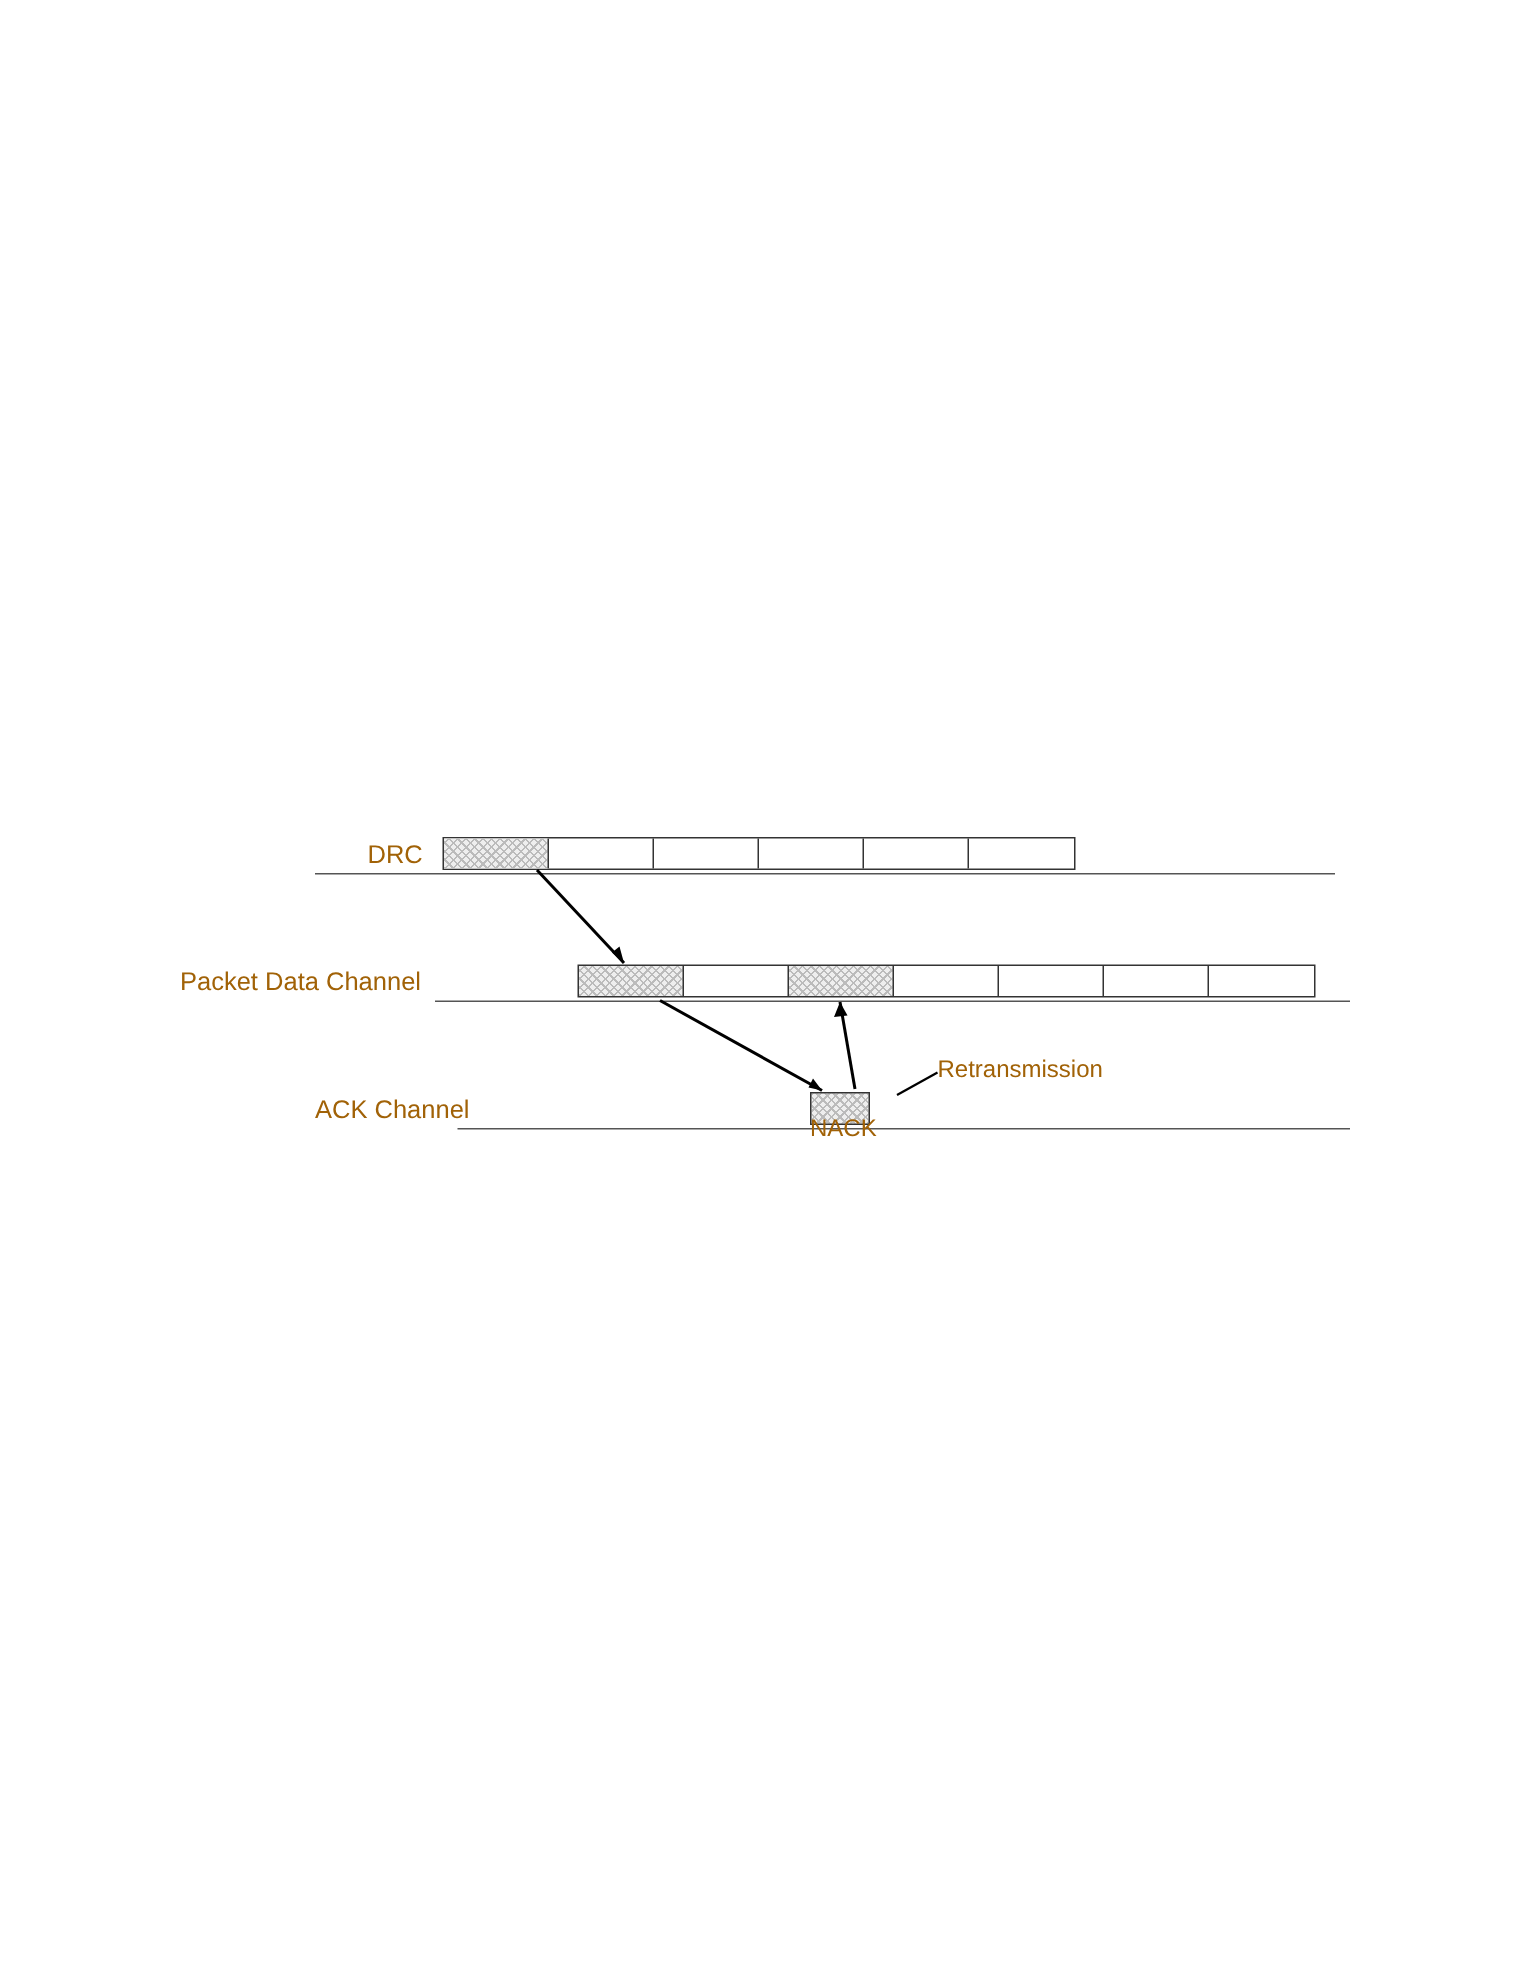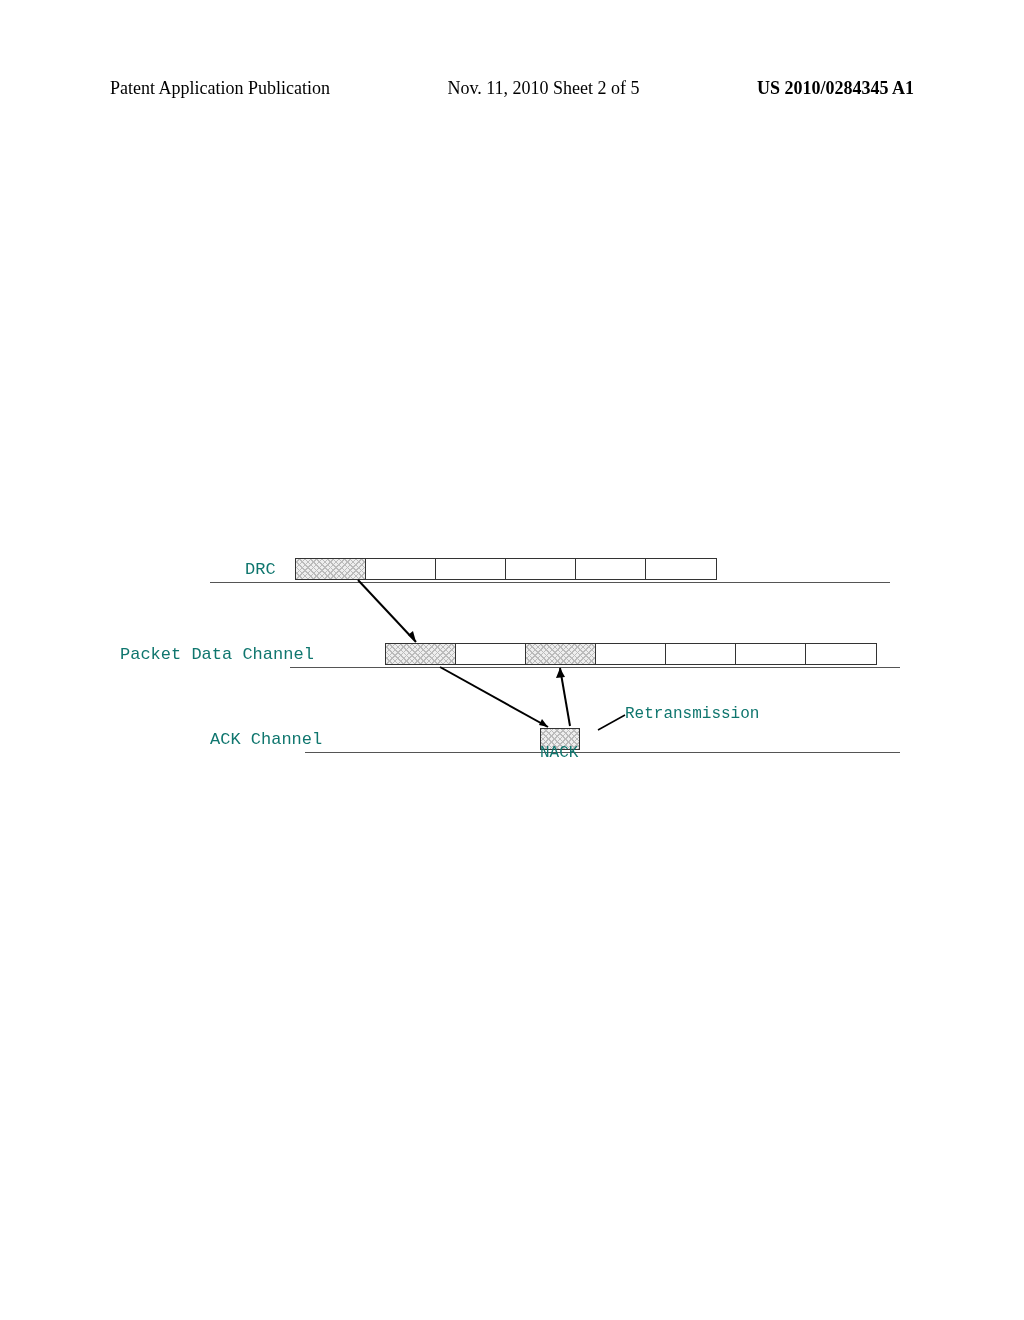--- a/index.html
+++ b/index.html
@@ -47,23 +47,23 @@
   .fig-title .num {
     font-style: italic;
     margin-left: 18px;
   }
   .diagram {
     position: absolute;
     top: 560px;
     left: 120px;
     width: 780px;
     height: 260px;
-    font-family: Liberation Mono, monospace;
+    font-family: Liberation Sans, sans-serif;
     font-size: 17px;
-    color: #0f766e;
+    color: #a16207;
   }
   .row {
     position: absolute;
     left: 0;
     right: 0;
   }
   .row-label {
     position: absolute;
     left: 0;
     text-align: right;
@@ -110,25 +110,20 @@
     height: 260px;
     overflow: visible;
     pointer-events: none;
   }
 </style>
 </head>
 <body>
 
 <div class="page">
 
-  <div class="header">
-    <span class="pub">Patent Application Publication</span>
-    <span class="sheet">Nov. 11, 2010  Sheet 2 of 5</span>
-    <span class="docnum">US 2010/0284345 A1</span>
-  </div>
 
 
   <div class="diagram">
 
     <div class="row" style="top:0;">
       <div class="row-label" style="top:0; left:125px;">DRC</div>
       <div class="boxes" style="left:175px; width:420px; top:-2px;">
         <div class="cell shaded" style="width:70px;"></div>
         <div class="cell" style="width:70px;"></div>
         <div class="cell" style="width:70px;"></div>

